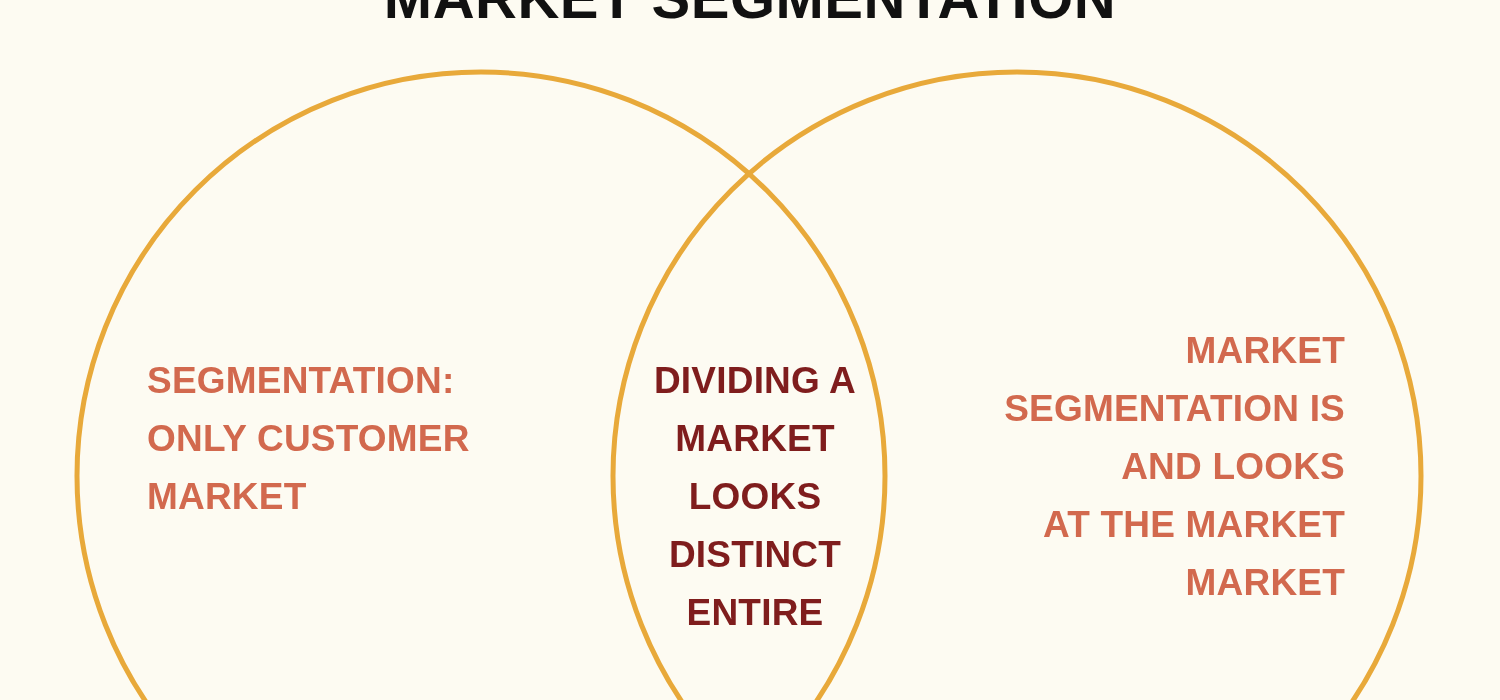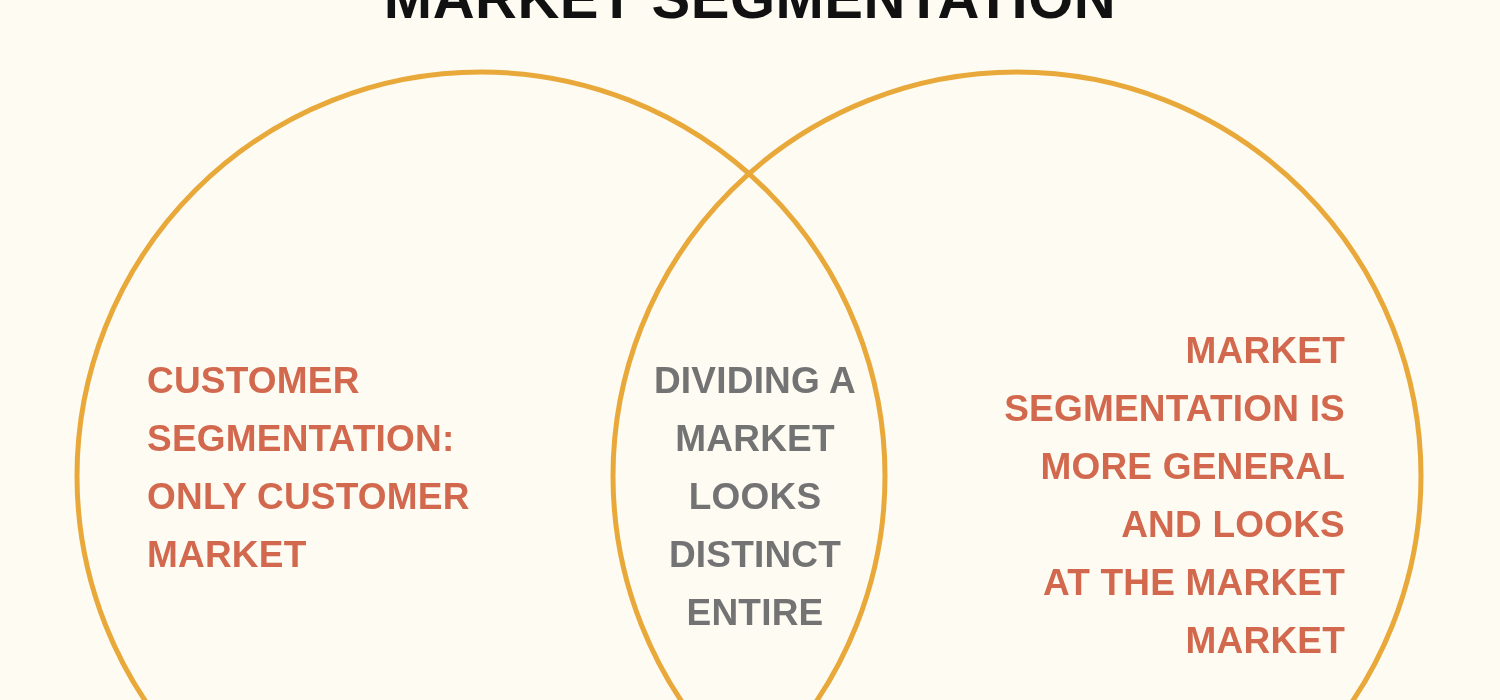--- a/index.html
+++ b/index.html
@@ -92,36 +92,34 @@
 <div id="canvas" style="background: rgb(253, 251, 242);">
 
   <div id="title" style="color: rgb(17, 17, 17);">MARKET SEGMENTATION</div>
 
   <svg id="venn-svg" viewBox="0 0 1500 700" xmlns="http://www.w3.org/2000/svg">
     <circle fill="none" cx="481" cy="476" r="404" stroke="#E8A93A" stroke-width="5"></circle>
     <circle fill="none" cx="1017" cy="476" r="404" stroke="#E8A93A" stroke-width="5"></circle>
   </svg>
 
   <div class="venn-text" id="left-text" style="color: rgb(210, 105, 78);">
-      <span class="line">CUSTOMER</span>
       <span class="line">SEGMENTATION:</span>
       <span class="line">ONLY CUSTOMER</span>
       <span class="line">MARKET</span>
     </div>
 
-  <div class="venn-text" id="center-text" style="color: #737373;">
+  <div class="venn-text" id="center-text" style="color: #7f1d1d;">
       <span class="line">DIVIDING A</span>
       <span class="line">MARKET</span>
       <span class="line">LOOKS</span>
       <span class="line">DISTINCT</span>
       <span class="line">ENTIRE</span>
     </div>
 
   <div class="venn-text" id="right-text" style="color: rgb(210, 105, 78);">
       <span class="line">MARKET</span>
       <span class="line">SEGMENTATION IS</span>
-      <span class="line">MORE GENERAL</span>
       <span class="line">AND LOOKS</span>
       <span class="line">AT THE MARKET</span>
       <span class="line">MARKET</span>
     </div>
 
 </div>
 
 </body></html>

